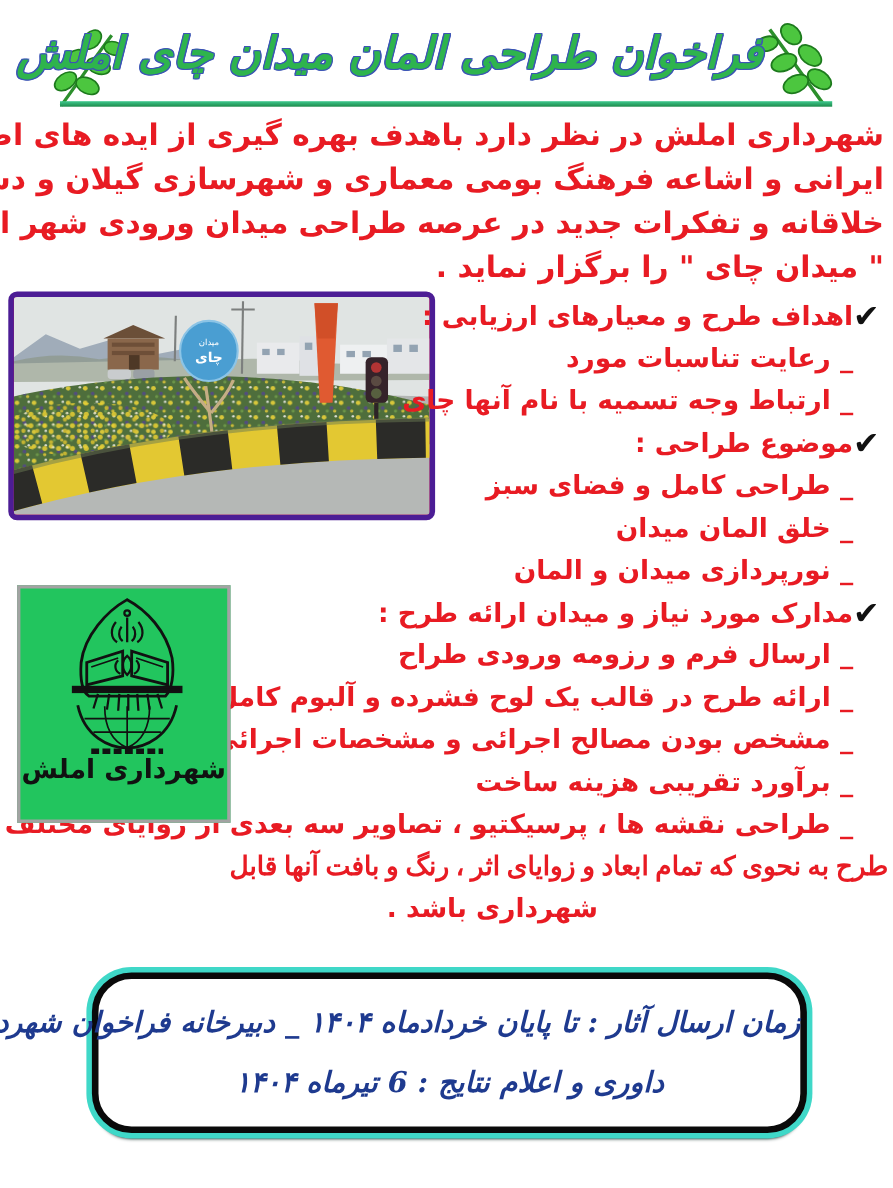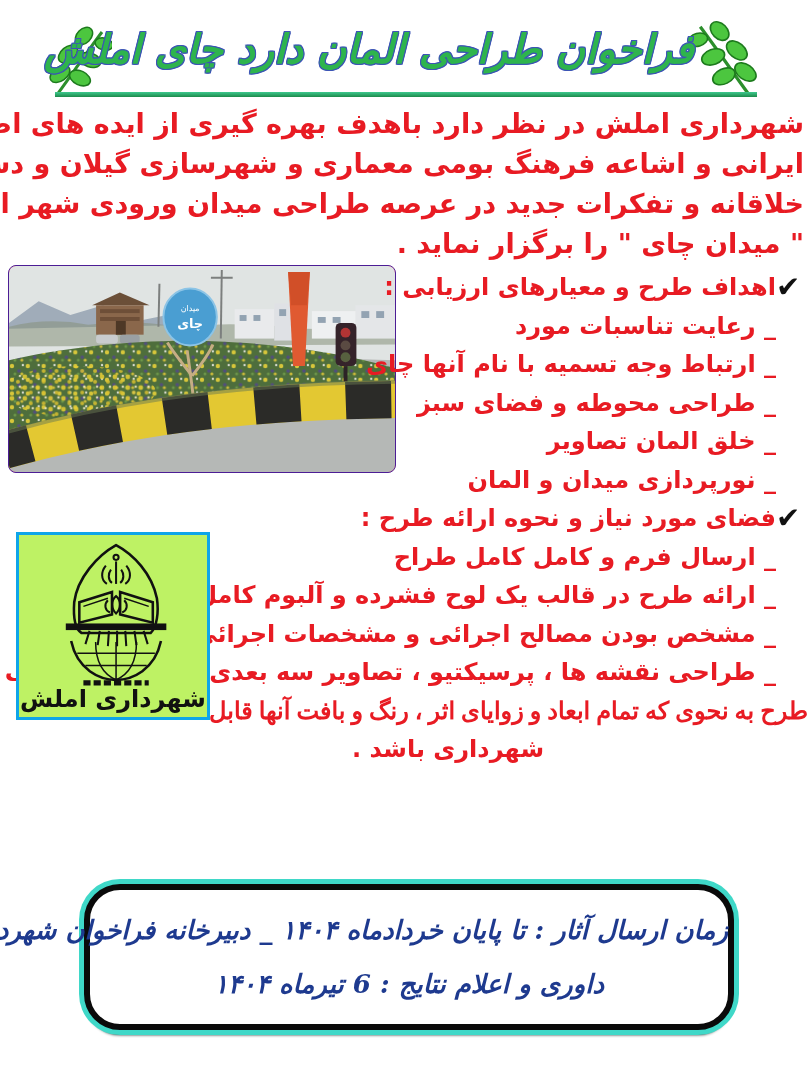--- a/index.html
+++ b/index.html
@@ -30,41 +30,41 @@
   .intro{
     position:absolute;top:104px;right:8px;width:796px;
     color:#e81b23;font-weight:800;font-size:27px;line-height:40px;
     text-align:right;
   }
   .intro div{white-space:nowrap;padding-left:4px;}
   .intro .l1,.intro .l2,.intro .l3{text-align:justify;text-align-last:justify;}
   
   .photo{
     position:absolute;top:265px;left:8px;width:388px;height:208px;
-    border:1px solid #4c1d95;border-radius:8px;overflow:hidden;background:#be185d;
+    border:5px solid #4c1d95;border-radius:8px;overflow:hidden;background:#be185d;
     box-sizing:border-box;
   }
   .photo svg{display:block;width:100%;height:100%;}
   
   .checklist{
     position:absolute;top:268px;right:4px;width:804px;
     color:#e81b23;font-weight:800;font-size:24px;line-height:38.5px;
   }
   .row{white-space:nowrap;text-align:right;}
   .row .mark{
     display:inline-block;width:32px;color:#111;font-size:29px;font-weight:700;
     vertical-align:-2px;text-align:left;
   }
   .row .txt{letter-spacing:0;text-align:right;}
   .row-cont{padding-left:6px;font-family:Liberation Serif, serif;}
   .row-last{text-align:center;transform:translateX(42px);}
   
   .logo-box{
-    position:absolute;top:532px;left:16px;width:194px;height:188px;
-    border:3px solid #0ea5e9;background:#bef264;box-sizing:border-box;
+    position:absolute;top:532px;left:16px;width:194px;height:216px;
+    border:3px solid #a3a3a3;background:#22c55e;box-sizing:border-box;
   }
   .logo-box svg{display:block;margin:4px auto 0 auto;}
   .logo-caption{
     text-align:center;font-weight:bold;font-size:24px;color:#111;
     font-family:"DejaVu Sans","Liberation Sans",sans-serif;
     letter-spacing:2px;margin-top:-2px;
   }
   
   .footer-box{
     position:absolute;top:884px;left:84px;width:650px;height:146px;
@@ -98,21 +98,21 @@
     <g stroke="#1d7a1d" stroke-width="1.5" fill="#4cc63f">
       <path d="M10 74 C22 58 38 34 56 10" fill="none" stroke="#2c8f2c" stroke-width="3"></path>
       <ellipse cx="14" cy="52" rx="11" ry="7" transform="rotate(-35 14 52)"></ellipse>
       <ellipse cx="34" cy="56" rx="11" ry="7" transform="rotate(25 34 56)"></ellipse>
       <ellipse cx="22" cy="32" rx="11" ry="7" transform="rotate(-40 22 32)"></ellipse>
       <ellipse cx="44" cy="38" rx="11" ry="7" transform="rotate(20 44 38)"></ellipse>
       <ellipse cx="38" cy="14" rx="10" ry="7" transform="rotate(-45 38 14)"></ellipse>
       <ellipse cx="58" cy="22" rx="9" ry="6" transform="rotate(15 58 22)"></ellipse>
     </g>
   </svg>
-  <div class="title">فراخوان طراحی المان دارد چای املش</div>
+  <div class="title">فراخوان طراحی المان میدان چای املش</div>
   <div class="title-underline"></div>
 </div>
 
 <div class="intro">
   <div class="l1">شهرداری املش در نظر دارد باهدف بهره گیری از ایده های اصیل معماری</div>
   <div class="l2">ایرانی و اشاعه فرهنگ بومی معماری و شهرسازی گیلان و دستیابی به طرحهای</div>
   <div class="l3">خلاقانه و تفکرات جدید در عرصه طراحی میدان ورودی شهر املش با نام</div>
   <div class="l4">" میدان چای " را برگزار نماید .</div>
 </div>
 
@@ -211,27 +211,29 @@
       <path d="M-5,188 C80,164 200,138 395,136" stroke="#2b2b28" stroke-width="38" fill="none" stroke-dasharray="46 46" stroke-dashoffset="18"></path>
       <path d="M-5,170 C80,146 200,120 395,118" stroke="#6a7a52" stroke-width="4" fill="none" opacity="0.5"></path>
     </g>
   </svg>
 </div>
 
 <div class="checklist">
   <div class="row"><span class="mark">✔</span><span class="txt">اهداف طرح و معیارهای ارزیابی :</span></div>
   <div class="row"><span class="mark"></span><span class="txt">_ رعایت تناسبات مورد</span></div>
   <div class="row"><span class="mark"></span><span class="txt">_ ارتباط وجه تسمیه با نام آنها چای</span></div>
-  <div class="row"><span class="mark"></span><span class="txt">_ طراحی محوطه و فضای سبز</span></div>
-  <div class="row"><span class="mark"></span><span class="txt">_ خلق المان تصاویر</span></div>
+  <div class="row"><span class="mark">✔</span><span class="txt">موضوع طراحی :</span></div>
+  <div class="row"><span class="mark"></span><span class="txt">_ طراحی کامل و فضای سبز</span></div>
+  <div class="row"><span class="mark"></span><span class="txt">_ خلق المان میدان</span></div>
   <div class="row"><span class="mark"></span><span class="txt">_ نورپردازی میدان و المان</span></div>
-  <div class="row"><span class="mark">✔</span><span class="txt">فضای مورد نیاز و نحوه ارائه طرح :</span></div>
-  <div class="row"><span class="mark"></span><span class="txt">_ ارسال فرم و کامل کامل طراح</span></div>
+  <div class="row"><span class="mark">✔</span><span class="txt">مدارک مورد نیاز و میدان ارائه طرح :</span></div>
+  <div class="row"><span class="mark"></span><span class="txt">_ ارسال فرم و رزومه ورودی طراح</span></div>
   <div class="row"><span class="mark"></span><span class="txt">_ ارائه طرح در قالب یک لوح فشرده و آلبوم کامل</span></div>
   <div class="row"><span class="mark"></span><span class="txt">_ مشخص بودن مصالح اجرائی و مشخصات اجرائی ساخت</span></div>
+  <div class="row"><span class="mark"></span><span class="txt">_ برآورد تقریبی هزینه ساخت</span></div>
   <div class="row"><span class="mark"></span><span class="txt">_ طراحی نقشه ها ، پرسیکتیو ، تصاویر سه بعدی از زوایای مختلف</span></div>
   <div class="row row-cont"><span class="txt">طرح به نحوی که تمام ابعاد و زوایای اثر ، رنگ و بافت آنها قابل</span></div>
   <div class="row row-last"><span class="txt">شهرداری باشد .</span></div>
 </div>
 
 <div class="logo-box">
   <svg width="158" height="148" viewBox="0 0 150 145">
     <g fill="none" stroke="#111" stroke-width="2.5">
 
       <path d="M78,6 C60,16 40,38 37,62 C36,76 38,88 44,92 L112,92 C118,86 120,72 118,58 C113,34 95,15 78,6 Z"></path>

